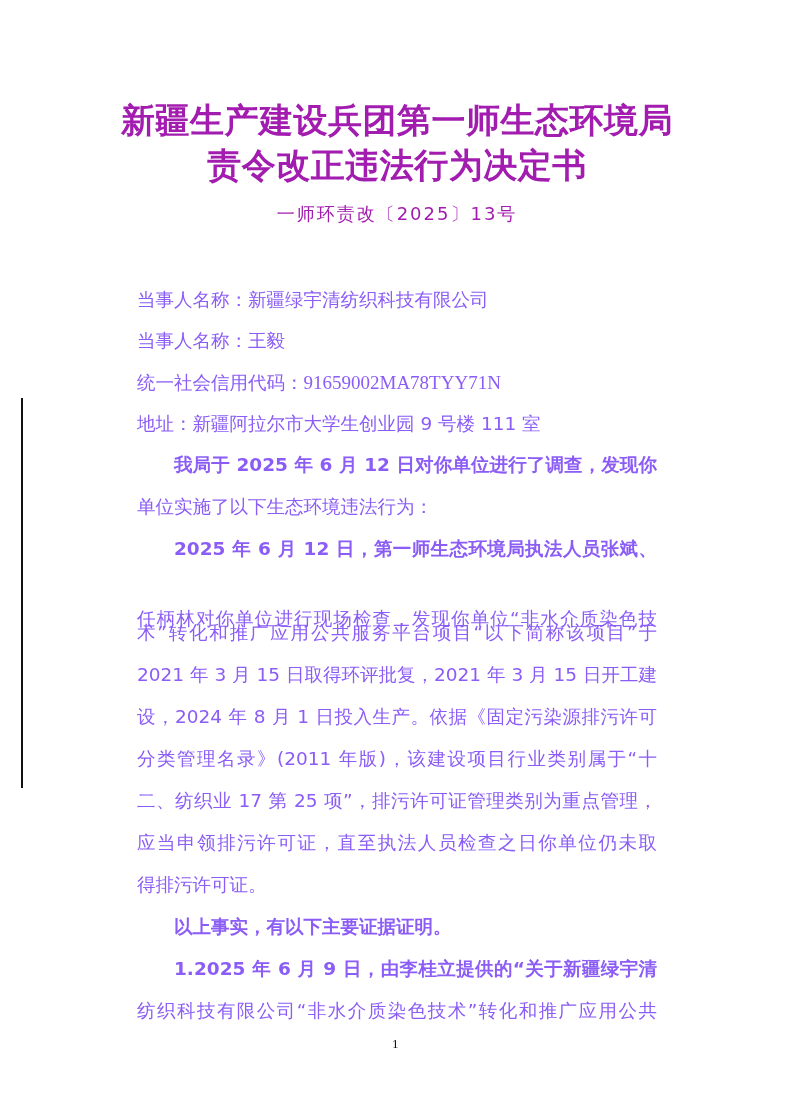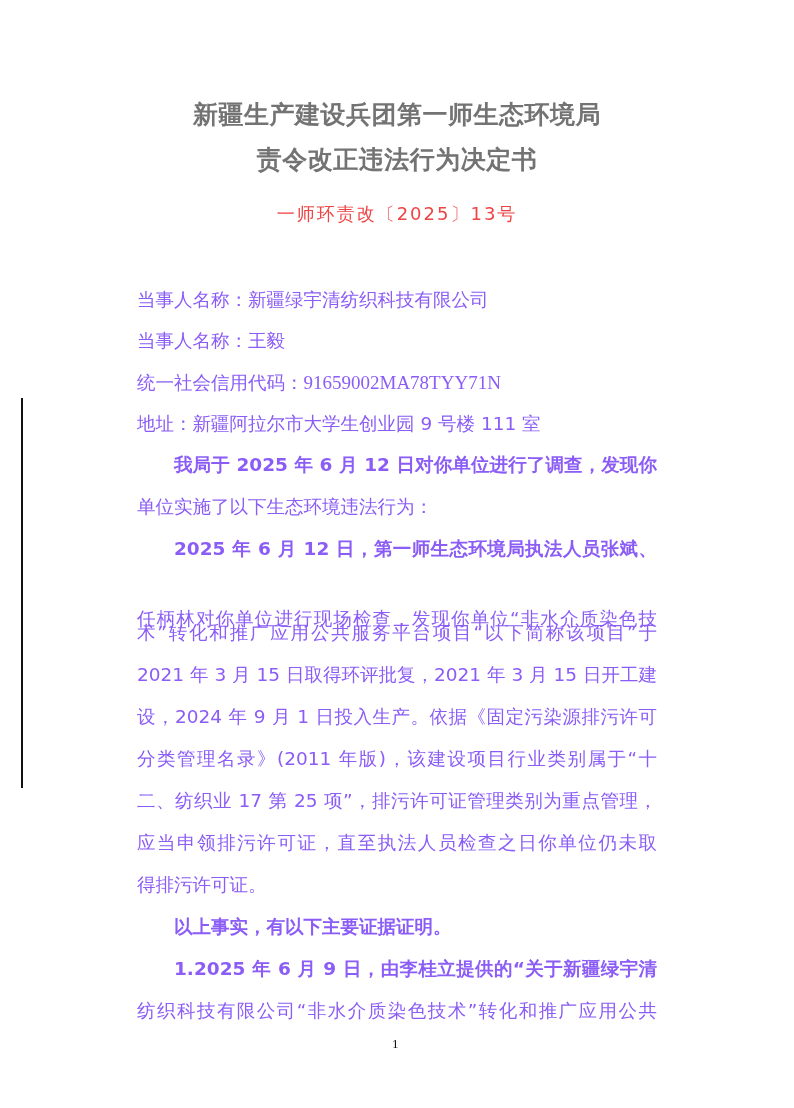--- a/index.html
+++ b/index.html
@@ -23,36 +23,36 @@
     height: 390px;
     background: #111;
   }
   .title {
     position: absolute;
     left: 0;
     width: 794px;
     text-align: center;
     font-family: "DejaVu Serif", "Liberation Serif", serif;
     font-weight: bold;
-    font-size: 25px;
+    font-size: 34px;
     letter-spacing: 0.5px;
-    color: #737373;
+    color: #a21caf;
   }
   .title-1 { top: 98px; }
   .title-2 { top: 143px; }
   .doc-number {
     position: absolute;
     left: 0;
     width: 794px;
     top: 202px;
     text-align: center;
     font-family: "DejaVu Sans", "Liberation Sans", sans-serif;
     font-size: 18px;
     letter-spacing: 2px;
-    color: #ef4444;
+    color: #a21caf;
   }
   .line {
     position: absolute;
     left: 137px;
     width: 520px;
     font-family: "DejaVu Sans", "Liberation Sans", sans-serif;
     font-size: 18.5px;
     line-height: 26px;
     white-space: nowrap;
     color: #8b5cf6;
@@ -92,21 +92,21 @@
 <div class="line" style="top:411px;">
   <span>地址：</span><span>新疆阿拉尔市大学生创业园 9 号楼 111 室</span>
 </div>
 
 <div class="line indent justify" style="top:452px;">我局于 2025 年 6 月 12 日对你单位进行了调查，发现你</div>
 <div class="line" style="top:494px;">单位实施了以下生态环境违法行为：</div>
 <div class="line indent justify" style="top:536px;">2025 年 6 月 12 日，第一师生态环境局执法人员张斌、</div>
 <div class="line justify" style="top:606px;">任柄林对你单位进行现场检查，发现你单位“非水介质染色技</div>
 <div class="line justify" style="top:620px;">术”转化和推广应用公共服务平台项目“以下简称该项目”于</div>
 <div class="line justify" style="top:662px;">2021 年 3 月 15 日取得环评批复，2021 年 3 月 15 日开工建</div>
-<div class="line justify" style="top:704px;">设，2024 年 9 月 1 日投入生产。依据《固定污染源排污许可</div>
+<div class="line justify" style="top:704px;">设，2024 年 8 月 1 日投入生产。依据《固定污染源排污许可</div>
 <div class="line justify" style="top:746px;">分类管理名录》(2011 年版)，该建设项目行业类别属于“十</div>
 <div class="line justify" style="top:788px;">二、纺织业 17 第 25 项”，排污许可证管理类别为重点管理，</div>
 <div class="line justify" style="top:830px;">应当申领排污许可证，直至执法人员检查之日你单位仍未取</div>
 <div class="line" style="top:872px;">得排污许可证。</div>
 <div class="line indent" style="top:914px;">以上事实，有以下主要证据证明。</div>
 <div class="line indent justify" style="top:956px;">1.2025 年 6 月 9 日，由李桂立提供的“关于新疆绿宇清</div>
 <div class="line justify" style="top:998px;">纺织科技有限公司“非水介质染色技术”转化和推广应用公共</div>
 
 <div class="page-number">1</div>
 

